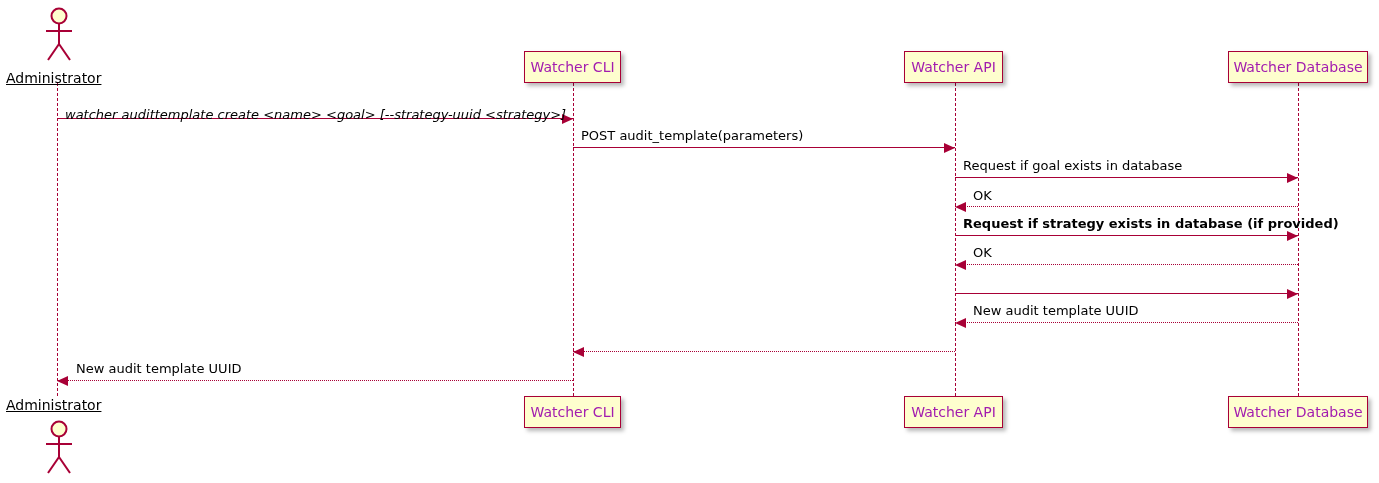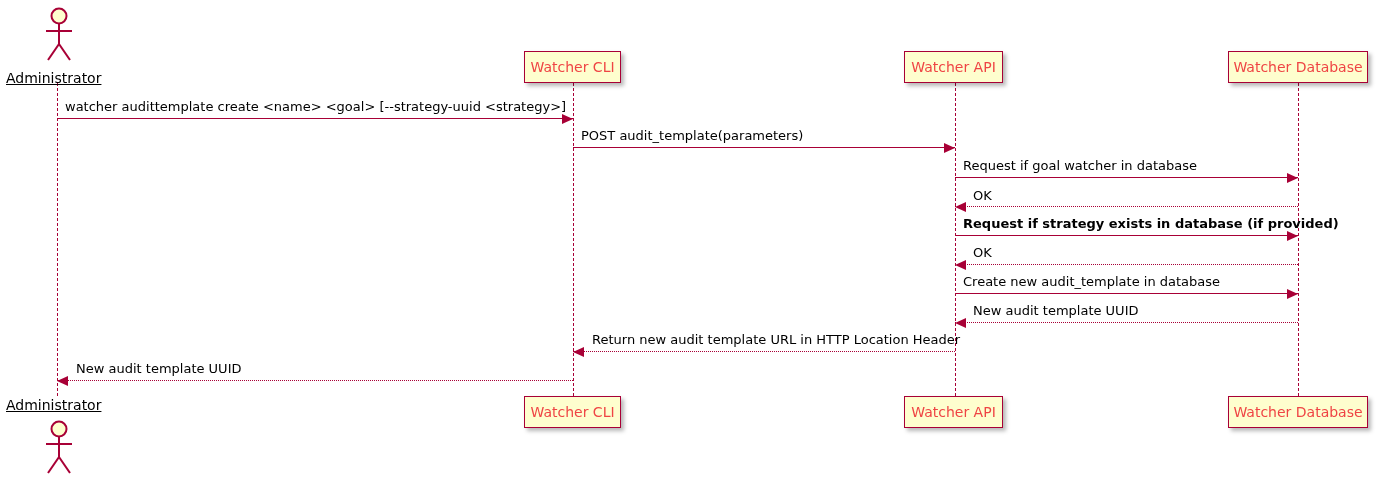--- a/index.html
+++ b/index.html
@@ -25,21 +25,21 @@
     border-left: 1px dashed #A80036;
     top: 0;
   }
 
   
   .participant {
     position: absolute;
     background: #FEFECE;
     border: 1.5px solid #A80036;
     box-sizing: border-box;
-    color: #ef4444;
+    color: #a21caf;
     font-size: 14px;
     line-height: 1;
     display: flex;
     align-items: center;
     justify-content: center;
     white-space: nowrap;
     box-shadow: 3px 3px 4px rgba(0,0,0,0.28);
     padding: 0 10px;
   }
 
@@ -129,41 +129,39 @@
           <circle cx="17" cy="9" r="7.5" fill="#FEFECE" stroke="#A80036" stroke-width="2"></circle>
           <line x1="17" y1="17" x2="17" y2="37" stroke="#A80036" stroke-width="2"></line>
           <line x1="4" y1="24" x2="30" y2="24" stroke="#A80036" stroke-width="2"></line>
           <line x1="17" y1="37" x2="6" y2="53" stroke="#A80036" stroke-width="2"></line>
           <line x1="17" y1="37" x2="28" y2="53" stroke="#A80036" stroke-width="2"></line>
         </g>
       </svg></div>
     <div class="actor-label" style="left: 6px; top: 397px;">Administrator</div>
     <div class="msg-line" style="left: 57px; top: 118px; width: 516px;"></div>
     <div class="arrow right" style="left: 562px; top: 113.5px;"></div>
-    <div class="msg-label" style="left: 65px; top: 100px;">watcher audittemplate create &lt;name&gt; &lt;goal&gt; [--strategy-uuid &lt;strategy&gt;]</div>
+    <div class="msg-label" style="left: 65px; top: 108px; font-style: italic;">watcher audittemplate create &lt;name&gt; &lt;goal&gt; [--strategy-uuid &lt;strategy&gt;]</div>
     <div class="msg-line" style="left: 573px; top: 147px; width: 382px;"></div>
     <div class="arrow right" style="left: 944px; top: 142.5px;"></div>
     <div class="msg-label" style="left: 581px; top: 129px;">POST audit_template(parameters)</div>
     <div class="msg-line" style="left: 955px; top: 177px; width: 343px;"></div>
     <div class="arrow right" style="left: 1287px; top: 172.5px;"></div>
-    <div class="msg-label" style="left: 963px; top: 159px;">Request if goal watcher in database</div>
+    <div class="msg-label" style="left: 963px; top: 159px;">Request if goal exists in database</div>
     <div class="msg-line dotted" style="left: 955px; top: 206px; width: 343px;"></div>
     <div class="arrow left" style="left: 955px; top: 201.5px;"></div>
     <div class="msg-label" style="left: 973px; top: 189px;">OK</div>
     <div class="msg-line" style="left: 955px; top: 235px; width: 343px;"></div>
     <div class="arrow right" style="left: 1287px; top: 230.5px;"></div>
     <div class="msg-label" style="left: 963px; top: 217px; font-weight: bold;">Request if strategy exists in database (if provided)</div>
     <div class="msg-line dotted" style="left: 955px; top: 264px; width: 343px;"></div>
     <div class="arrow left" style="left: 955px; top: 259.5px;"></div>
     <div class="msg-label" style="left: 973px; top: 246px;">OK</div>
     <div class="msg-line" style="left: 955px; top: 293px; width: 343px;"></div>
     <div class="arrow right" style="left: 1287px; top: 288.5px;"></div>
-    <div class="msg-label" style="left: 963px; top: 275px;">Create new audit_template in database</div>
     <div class="msg-line dotted" style="left: 955px; top: 322px; width: 343px;"></div>
     <div class="arrow left" style="left: 955px; top: 317.5px;"></div>
     <div class="msg-label" style="left: 973px; top: 304px;">New audit template UUID</div>
     <div class="msg-line dotted" style="left: 573px; top: 351px; width: 382px;"></div>
     <div class="arrow left" style="left: 573px; top: 346.5px;"></div>
-    <div class="msg-label" style="left: 592px; top: 333px;">Return new audit template URL in HTTP Location Header</div>
     <div class="msg-line dotted" style="left: 57px; top: 380px; width: 516px;"></div>
     <div class="arrow left" style="left: 57px; top: 375.5px;"></div>
     <div class="msg-label" style="left: 76px; top: 362px;">New audit template UUID</div>
   </div>
 
 </body></html>

